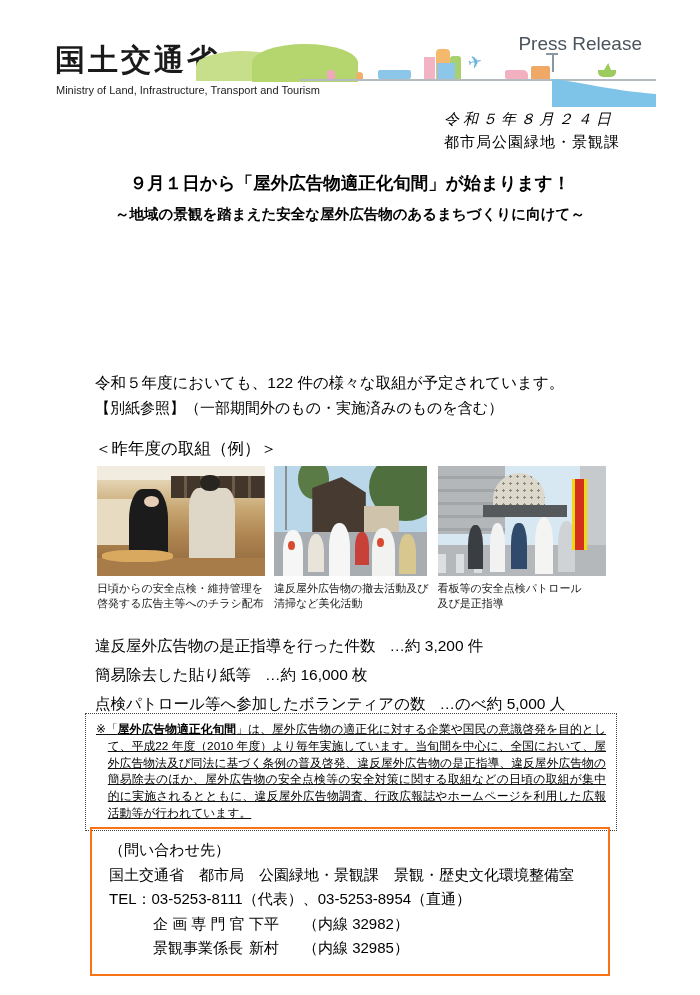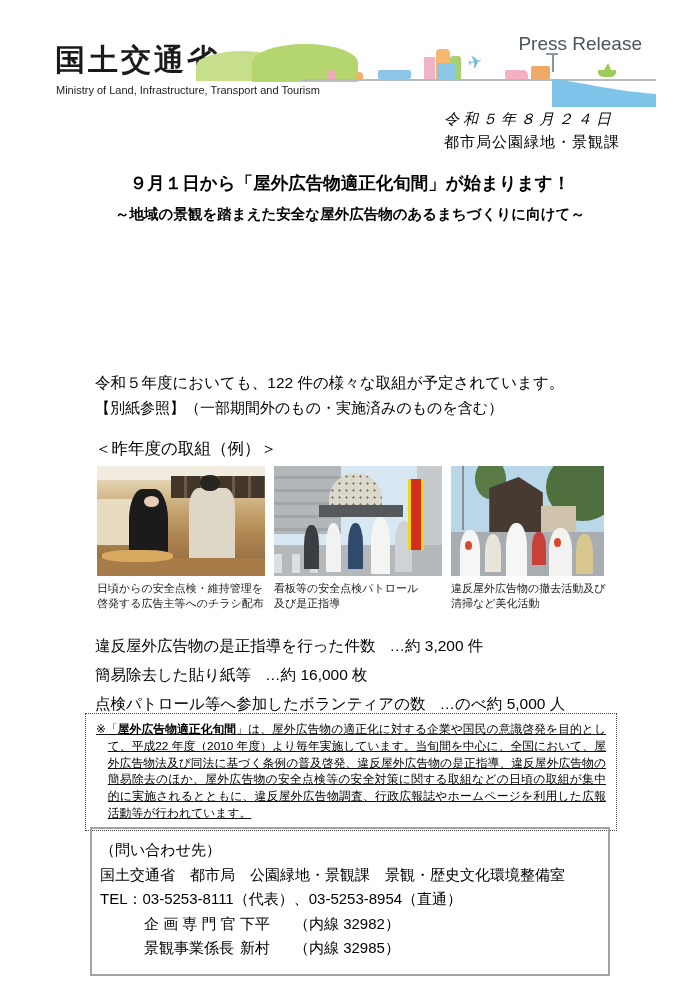--- a/index.html
+++ b/index.html
@@ -106,21 +106,21 @@
   
   .stats-block { position: absolute; left: 95px; top: 631px; font-size: 15.5px; line-height: 29px; color: #000; }
   .stat-value { margin-left: 14px; }
 
   
   .note-box { position: absolute; left: 85px; top: 713px; width: 532px; border: 1px dotted #444; padding: 7px 10px 8px; text-decoration: underline; }
   .note-box p { font-size: 11.8px; line-height: 16.8px; text-align: justify; color: #000; padding-left: 1em; text-indent: -1em; }
   .note-box .note-bold { font-weight: bold; }
 
   
-  .contact-box { position: absolute; left: 90px; top: 827px; width: 520px; border: 2px solid #a3a3a3; padding: 9px 8px 13px; font-size: 15px; line-height: 24.5px; color: #000; }
+  .contact-box { position: absolute; left: 90px; top: 827px; width: 520px; border: 2px solid #f97316; padding: 9px 17px 13px; font-size: 15px; line-height: 24.5px; color: #000; }
   .contact-indent1 { margin-left: 0; }
   .contact-staff { margin-left: 44px; }
   .staff-role { display: inline-block; min-width: 96px; }
   .staff-name { display: inline-block; min-width: 54px; }
 </style>
 </head>
 <body>
 
 <div class="page">
 
@@ -180,20 +180,42 @@
         <div class="layer p1-man-head"></div>
         <div class="layer p1-counter"></div>
         <div class="layer p1-breads"></div>
       </div>
       <div class="photo-caption">
         <div>日頃からの安全点検・維持管理を</div>
         <div>啓発する広告主等へのチラシ配布</div>
       </div>
     </div>
     <div class="photo-col">
+      <div class="photo photo-2">
+        <div class="layer p2-tree-right"></div>
+        <div class="layer p2-tree-left"></div>
+        <div class="layer p2-pole"></div>
+        <div class="layer p2-building"></div>
+        <div class="layer p2-house"></div>
+        <div class="layer p2-ground"></div>
+        <div class="fig p2-f1"></div>
+        <div class="fig p2-f2"></div>
+        <div class="fig p2-f3"></div>
+        <div class="fig p2-f4"></div>
+        <div class="fig p2-f5"></div>
+        <div class="fig p2-f6"></div>
+        <div class="layer p2-dot1"></div>
+        <div class="layer p2-dot2"></div>
+      </div>
+      <div class="photo-caption">
+        <div>違反屋外広告物の撤去活動及び</div>
+        <div>清掃など美化活動</div>
+      </div>
+    </div>
+    <div class="photo-col">
       <div class="photo photo-3">
         <div class="layer p3-bldg-left"></div>
         <div class="layer p3-arch"></div>
         <div class="layer p3-canopy"></div>
         <div class="layer p3-bldg-right"></div>
         <div class="layer p3-road"></div>
         <div class="layer p3-crosswalk"></div>
         <div class="fig p3-f1"></div>
         <div class="fig p3-f2"></div>
         <div class="fig p3-f3"></div>
@@ -201,42 +223,20 @@
         <div class="fig p3-f5"></div>
         <div class="layer p3-banner-outer">
           <div class="p3-banner-inner"></div>
         </div>
       </div>
       <div class="photo-caption">
         <div>看板等の安全点検パトロール</div>
         <div>及び是正指導</div>
       </div>
     </div>
-    <div class="photo-col">
-      <div class="photo photo-2">
-        <div class="layer p2-tree-right"></div>
-        <div class="layer p2-tree-left"></div>
-        <div class="layer p2-pole"></div>
-        <div class="layer p2-building"></div>
-        <div class="layer p2-house"></div>
-        <div class="layer p2-ground"></div>
-        <div class="fig p2-f1"></div>
-        <div class="fig p2-f2"></div>
-        <div class="fig p2-f3"></div>
-        <div class="fig p2-f4"></div>
-        <div class="fig p2-f5"></div>
-        <div class="fig p2-f6"></div>
-        <div class="layer p2-dot1"></div>
-        <div class="layer p2-dot2"></div>
-      </div>
-      <div class="photo-caption">
-        <div>違反屋外広告物の撤去活動及び</div>
-        <div>清掃など美化活動</div>
-      </div>
-    </div>
   </div>
 
   <div class="stats-block">
     <div class="stat-line"><span>違反屋外広告物の是正指導を行った件数</span><span class="stat-value">…約 3,200 件</span></div>
     <div class="stat-line"><span>簡易除去した貼り紙等</span><span class="stat-value">…約 16,000 枚</span></div>
     <div class="stat-line"><span>点検パトロール等へ参加したボランティアの数</span><span class="stat-value">…のべ約 5,000 人</span></div>
   </div>
 
   <div class="note-box">
     <p><span>※「</span><span class="note-bold">屋外広告物適正化旬間</span><span>」は、屋外広告物の適正化に対する企業や国民の意識啓発を目的として、平成22 年度（2010 年度）より毎年実施しています。当旬間を中心に、全国において、屋外広告物法及び同法に基づく条例の普及啓発、違反屋外広告物の是正指導、違反屋外広告物の簡易除去のほか、屋外広告物の安全点検等の安全対策に関する取組などの日頃の取組が集中的に実施されるとともに、違反屋外広告物調査、行政広報誌やホームページを利用した広報活動等が行われています。</span></p>

